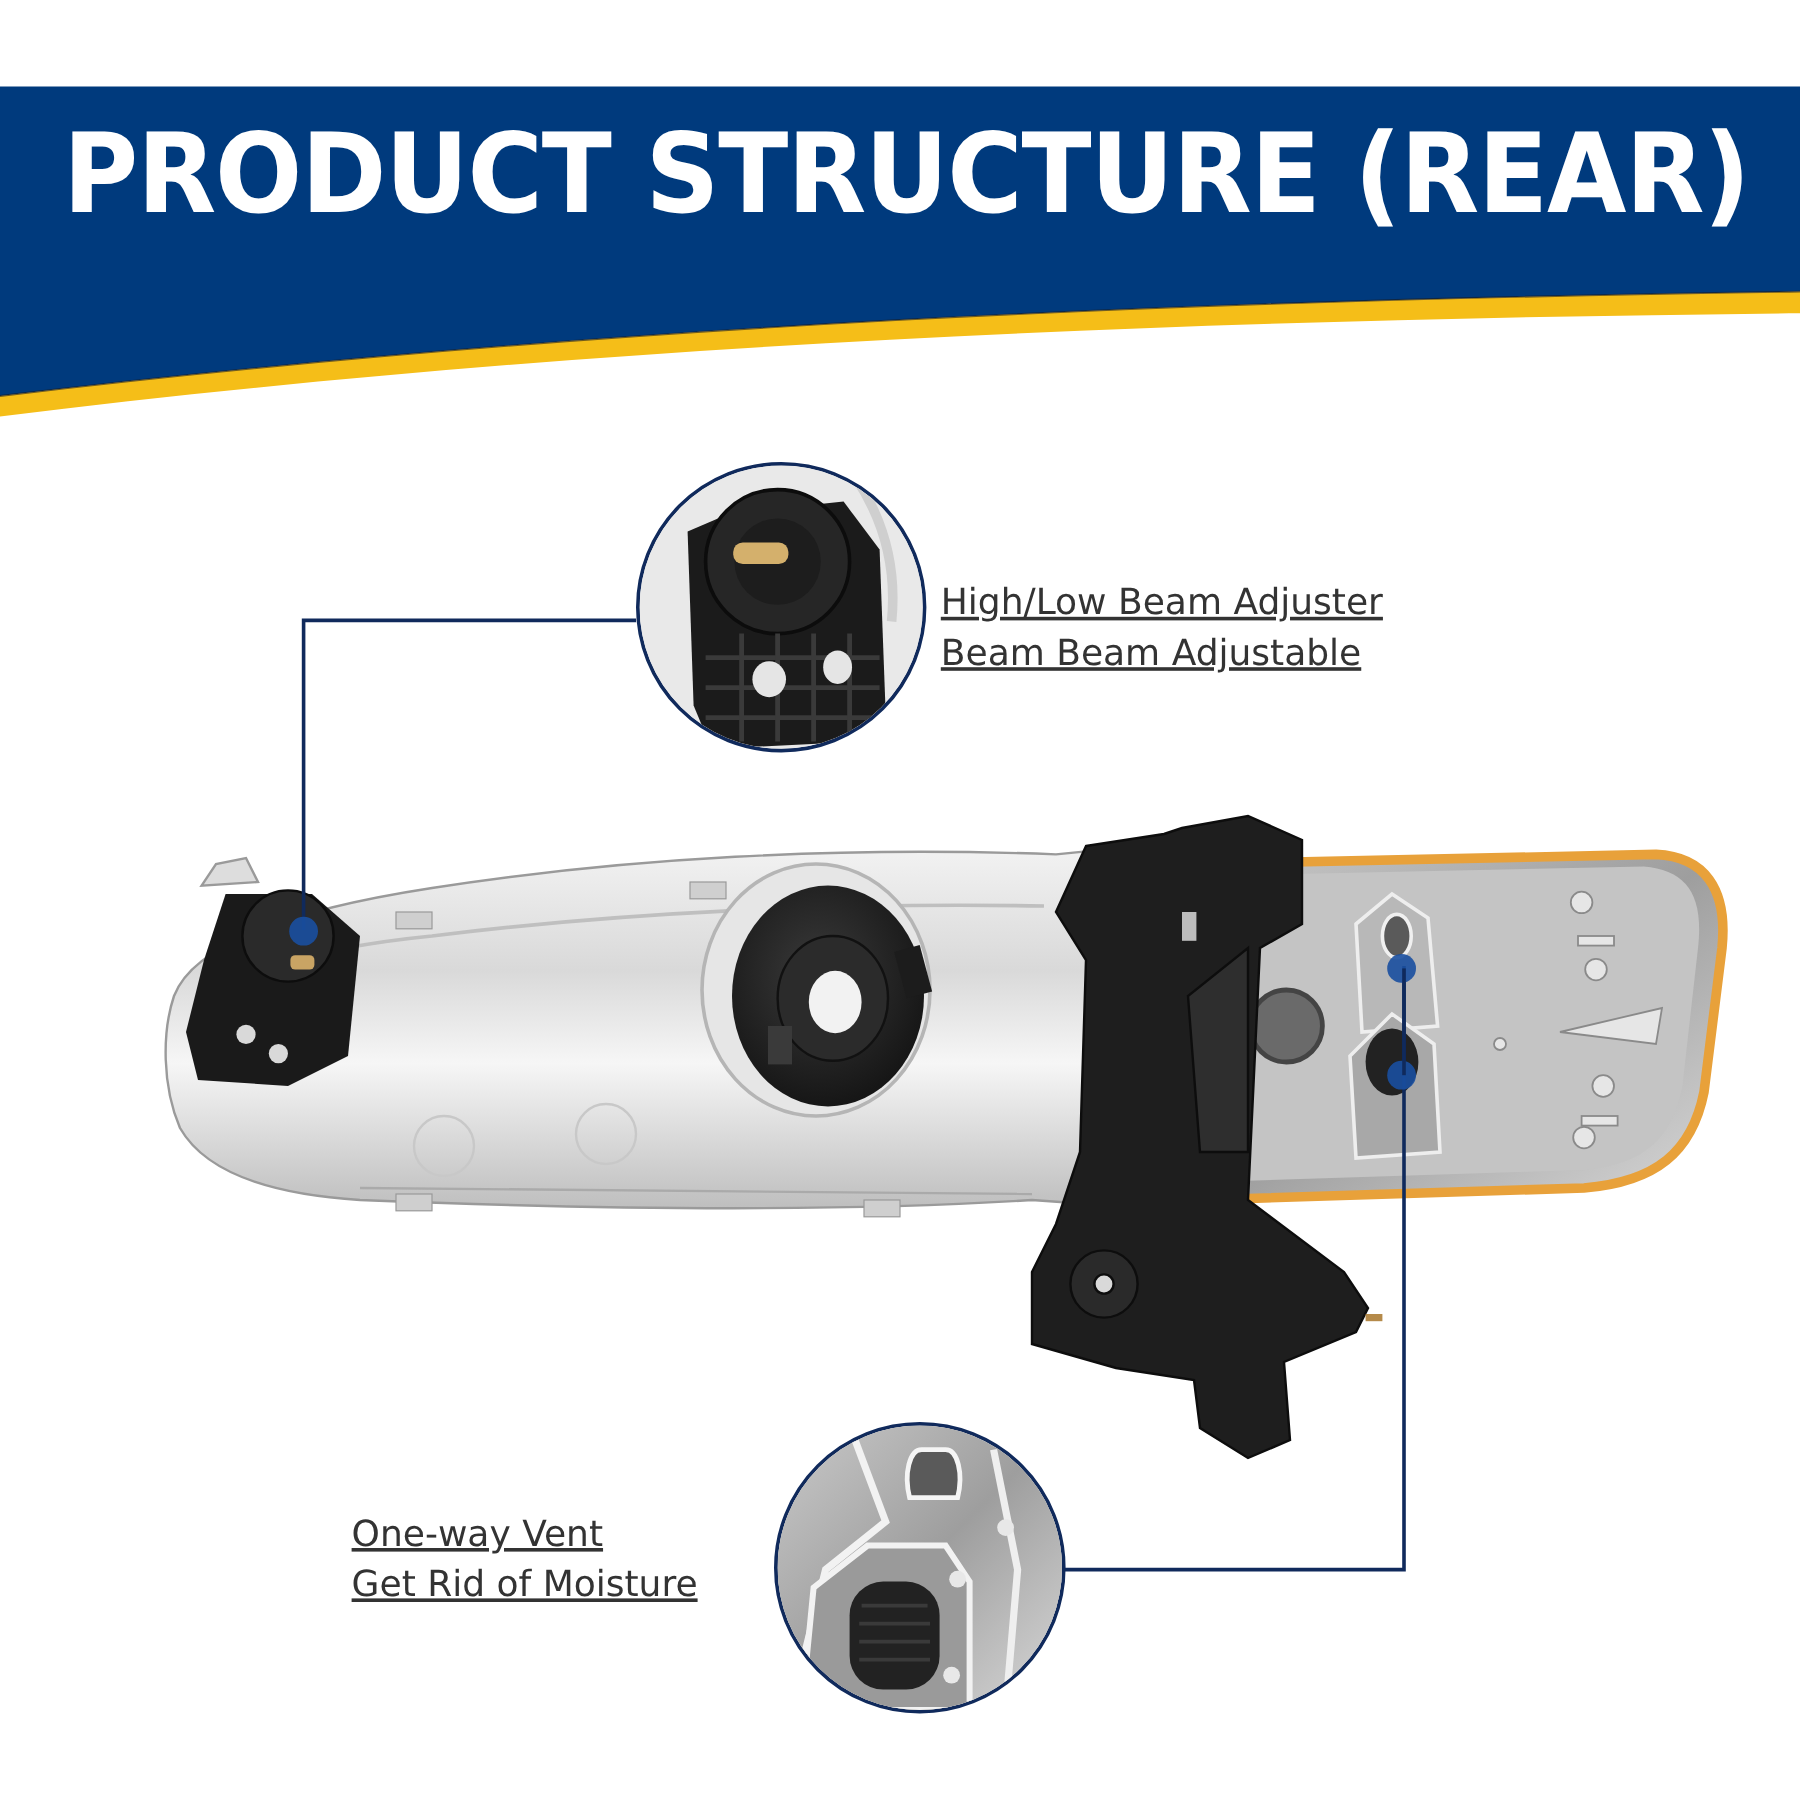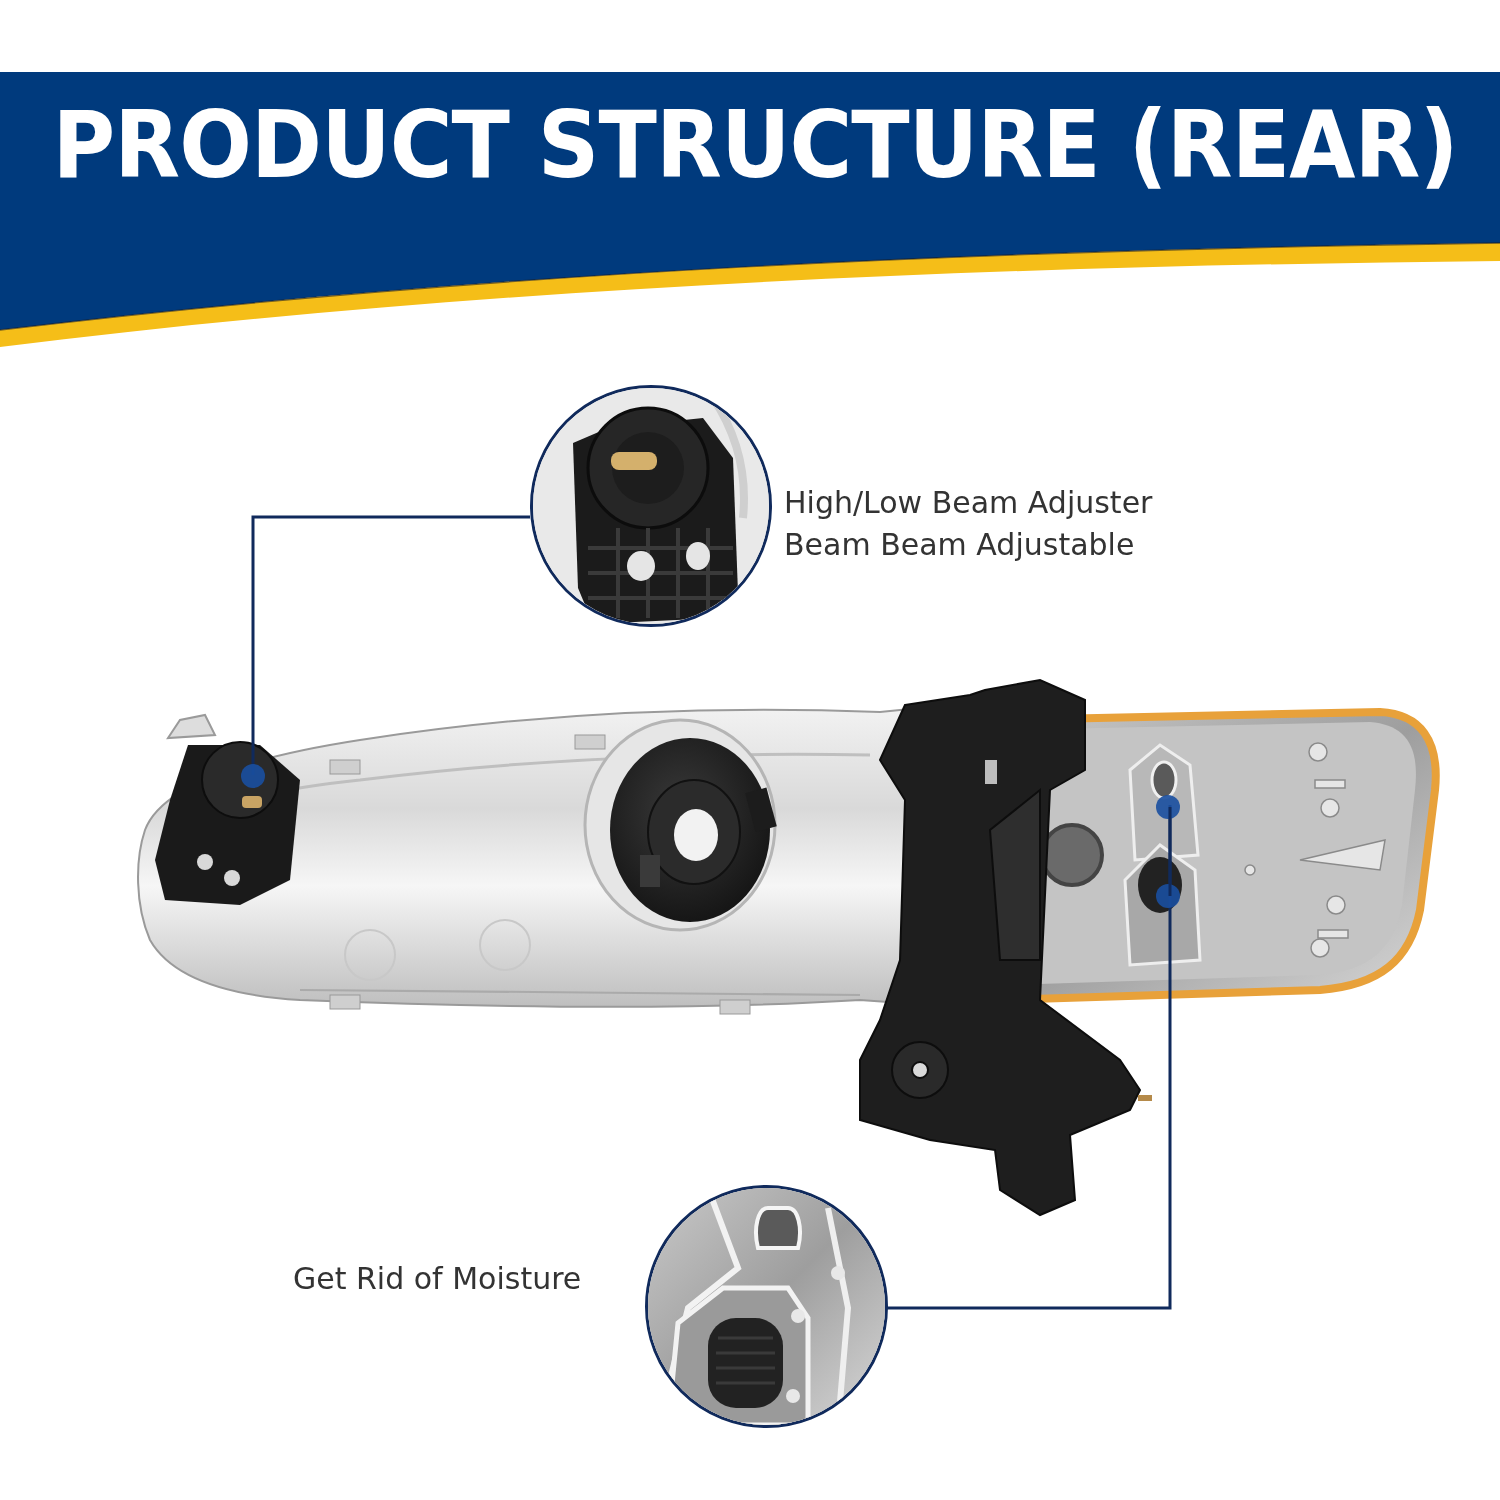--- a/index.html
+++ b/index.html
@@ -1,21 +1,21 @@
 <!DOCTYPE html>
 <html><head>
 <meta charset="utf-8">
 <style>
   html,body{margin:0;padding:0;background:#ffffff;}
   body{width:1500px;height:1500px;position:relative;overflow:hidden;font-family:"Liberation Sans","DejaVu Sans",sans-serif;}
   .banner{position:absolute;left:0;top:0;width:1375px;height:380px;}
   .banner svg{position:absolute;left:0;top:0;}
   .title{position:absolute;left:0;top:100px;width:1500px;text-align:center;color:#ffffff;font-family:"DejaVu Sans","Liberation Sans",sans-serif;font-weight:bold;font-size:92px;letter-spacing:-1px;line-height:1;white-space:nowrap;transform:scaleX(0.93);transform-origin:center;}
   .product{position:absolute;left:0;top:0;width:1500px;height:1500px;}
-  .callout-text{position:absolute;color:#333333;font-family:"DejaVu Sans","Liberation Sans",sans-serif;font-size:30px;line-height:42px;white-space:nowrap;}
+  .callout-text{position:absolute;color:#333333;font-family:"DejaVu Sans","Liberation Sans",sans-serif;font-size:30px;line-height:42px;white-space:nowrap;text-decoration:underline;}
   .callout-text div{display:block;}
   .zoom-circle{position:absolute;border-radius:50%;border:3px solid #102a5c;overflow:hidden;box-sizing:border-box;}
 </style>
 </head>
 <body>
 
 <div class="banner">
   <svg width="1500" height="380" viewBox="0 0 1500 380">
     <path d="M0,72 L1500,72 L1500,243 C1000,250 500,270 0,330 Z" fill="#003A7D"></path>
     <path d="M0,330 C500,270 1000,250 1500,243 L1500,261 C1000,266 500,285 0,347 Z" fill="#F5BE18"></path>
@@ -159,14 +159,15 @@
       <line x1="68" y1="180" x2="127" y2="180"></line>
       <line x1="68" y1="195" x2="127" y2="195"></line>
     </g>
     <circle cx="145" cy="208" r="7" fill="#e8e8e8"></circle>
     <circle cx="150" cy="128" r="7" fill="#e8e8e8"></circle>
     <circle cx="190" cy="85" r="7" fill="#e8e8e8"></circle>
   </svg>
 </div>
 
 <div class="callout-text" style="left:293px;top:1258px;">
+  <div>One-way Vent</div>
   <div>Get Rid of Moisture</div>
 </div>
 
 </body></html>

